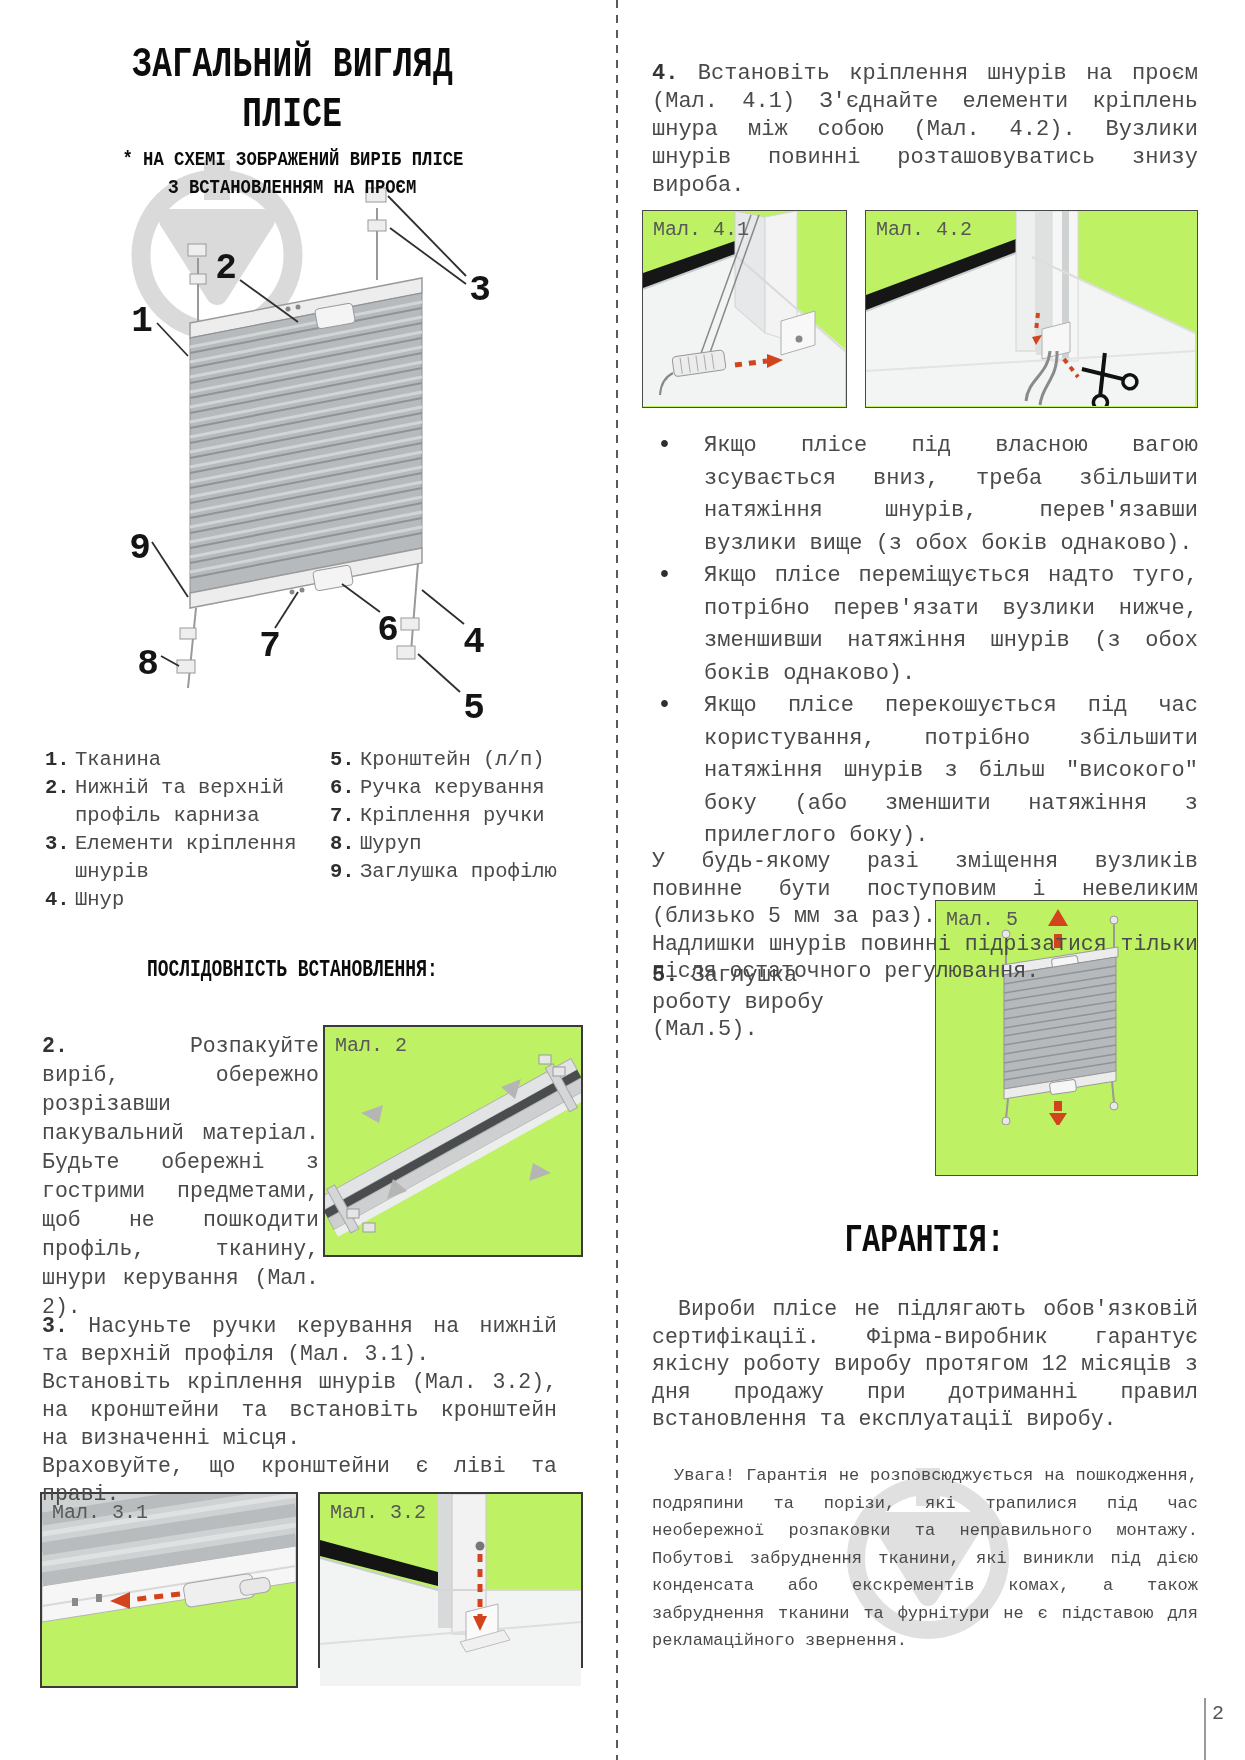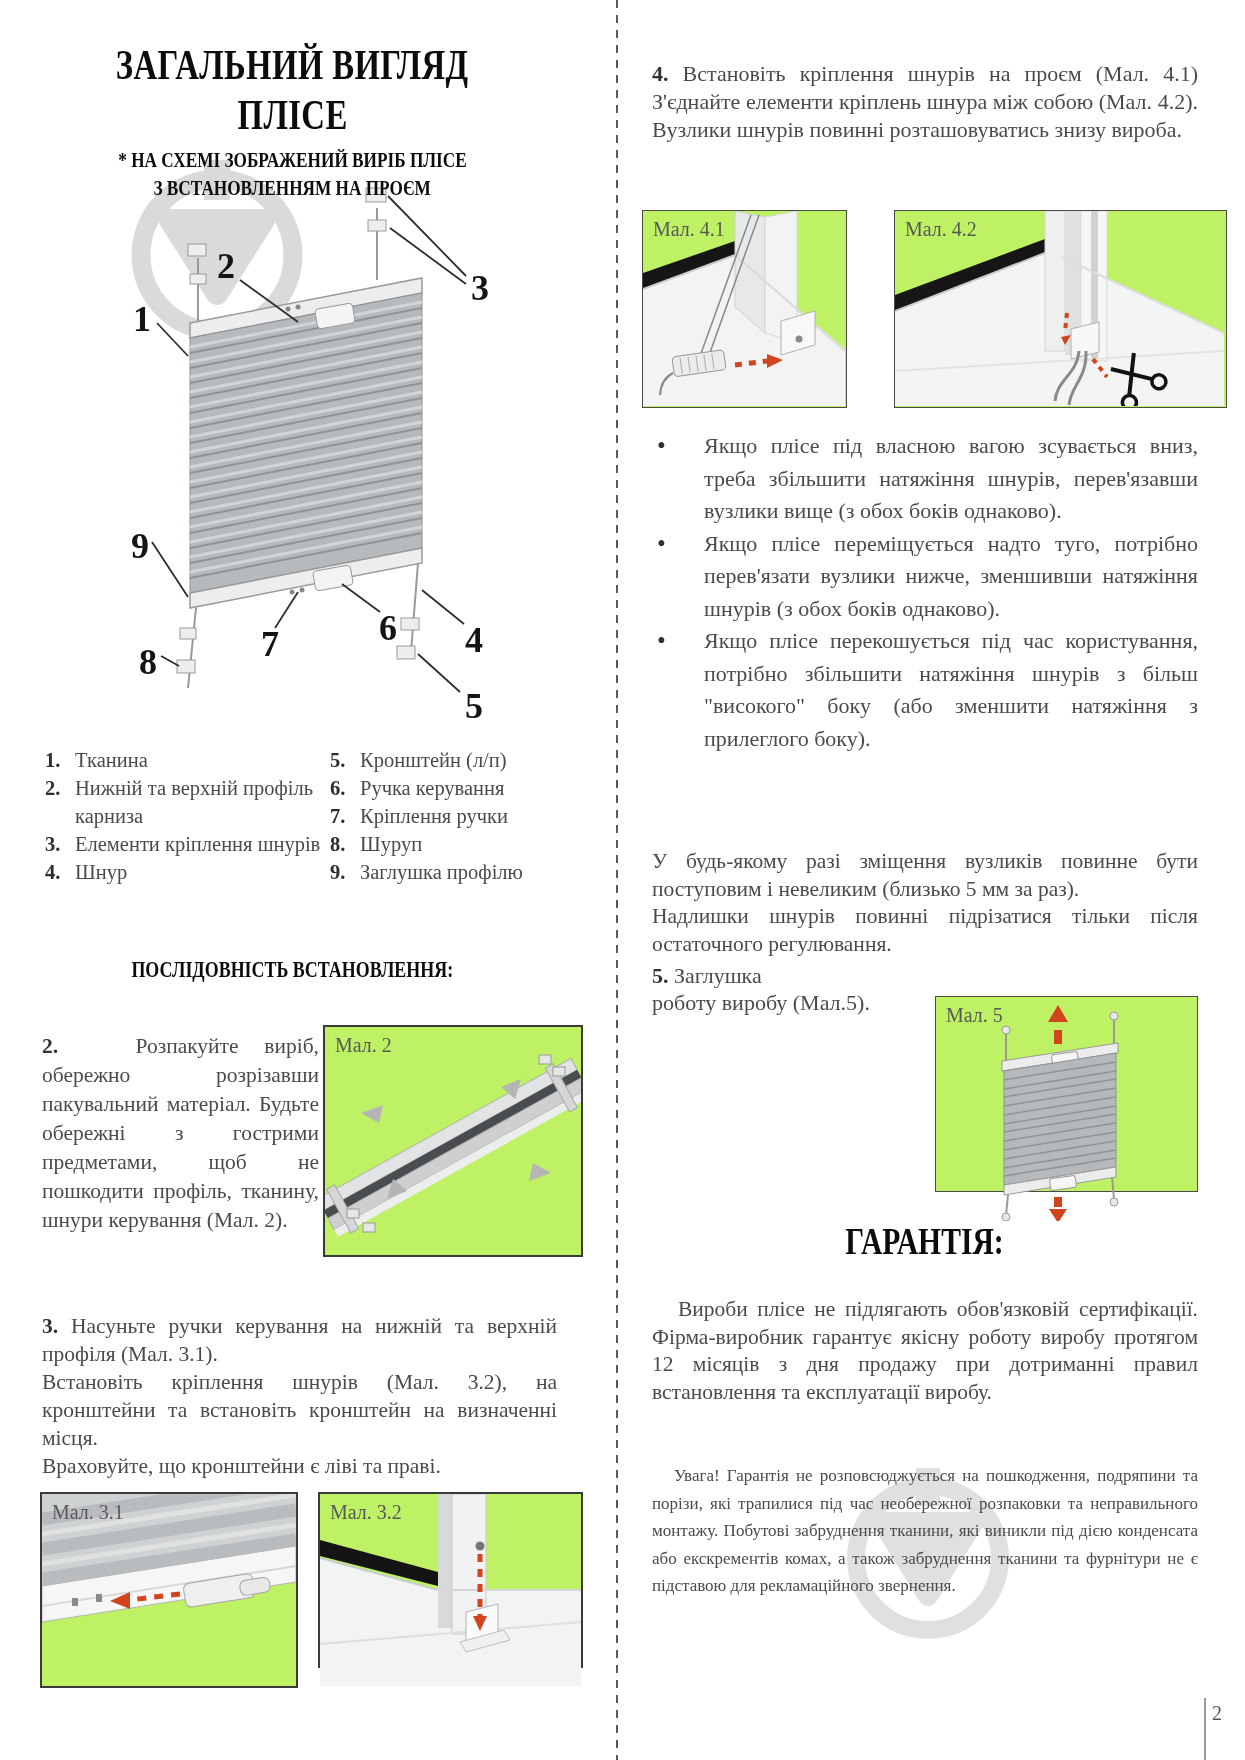--- a/index.html
+++ b/index.html
@@ -1,17 +1,17 @@
 <!DOCTYPE html>
 <html><head>
 <meta charset="utf-8">
 <style>
   html,body{margin:0;padding:0;background:#fff;}
   .page{position:relative;width:1245px;height:1760px;background:#ffffff;overflow:hidden;
-        font-family:Liberation Serif, serif;color:#474747;}
+        font-family:Liberation Mono, monospace;color:#474747;}
   .abs{position:absolute;}
   
   .hcond{font-weight:bold;color:#0c0c0c;text-align:center;}
   .hcond .hl span{display:inline-block;transform:scaleX(0.78);transform-origin:center;white-space:nowrap;}
   .title{left:30px;top:40px;width:525px;font-size:42px;line-height:50px;letter-spacing:0.5px;}
   .subtitle{left:30px;top:146px;width:525px;font-size:21px;line-height:28px;}
   .subtitle .hl span{transform:scaleX(0.82);}
   .inst-head{left:30px;top:950px;width:525px;font-size:23px;line-height:40px;}
   .guar-head{left:652px;top:1218px;width:546px;font-size:38px;line-height:46px;}
   
@@ -303,21 +303,21 @@
       <path d="M30 162 q-12 6 -13 22" stroke="#888" stroke-width="2" fill="none"></path>
       <path d="M138 110 l34 -10 v34 l-34 10 z" fill="#f8f8f8" stroke="#afafaf"></path>
       <circle cx="156" cy="128" r="3.5" fill="#888"></circle>
       <g>
         <line x1="92" y1="154" x2="124" y2="150" stroke="#d1441e" stroke-width="5" stroke-dasharray="7 7"></line>
         <path d="M124 143 L140 149 L124 157 Z" fill="#d1441e"></path>
       </g>
     </svg>
   </div>
 
-  <div class="figbox thin" style="left:865px;top:210px;width:333px;height:198px;margin-left:29px;">
+  <div class="figbox thin" style="left:865px;top:210px;width:333px;height:198px;">
     <div class="figlabel">Мал. 4.2</div>
     <svg width="329" height="195" viewBox="0 0 329 195">
       <polygon points="0,100 150,42 166,46 329,122 329,195 0,195" fill="#f3f4f4"></polygon>
       <polygon points="0,84 150,28 150,42 0,100" fill="#161616"></polygon>
       <rect x="150" y="0" width="20" height="140" fill="#eef0f0" stroke="#d0d3d3"></rect>
       <rect x="170" y="0" width="16" height="144" fill="#dfe1e1"></rect>
       <rect x="186" y="0" width="26" height="150" fill="#f6f6f6" stroke="#d7d9d9"></rect>
       <rect x="196" y="0" width="7" height="150" fill="#cfd2d2"></rect>
       <line x1="0" y1="100" x2="150" y2="42" stroke="#c9cccd" stroke-width="2"></line>
       <line x1="166" y1="46" x2="329" y2="122" stroke="#dcdede" stroke-width="2"></line>
@@ -350,21 +350,21 @@
   <div class="abs body note txt-layer">
     <div>У будь-якому разі зміщення вузликів повинне бути поступовим і невеликим (близько 5 мм за раз).</div>
     <div>Надлишки шнурів повинні підрізатися тільки після остаточного регулювання.</div>
   </div>
 
   <div class="abs body step5 txt-layer">
     <div><span class="b">5.</span> <span>Заглушка</span></div>
     <div>роботу виробу (Мал.5).</div>
   </div>
 
-  <div class="figbox thin" style="left:935px;top:996px;width:263px;height:196px;text-align:center;">
+  <div class="figbox thin" style="left:935px;top:900px;width:263px;height:276px;text-align:center;">
     <div class="figlabel">Мал. 5</div>
     <svg width="259" height="224" viewBox="0 0 259 224">
       <g stroke="#999">
         <line x1="70" y1="36" x2="70" y2="72" stroke-width="2"></line>
           <circle cx="70" cy="33" r="4" fill="#e8e8e8"></circle>
         <line x1="178" y1="22" x2="178" y2="52" stroke-width="2"></line>
           <circle cx="178" cy="19" r="4" fill="#e8e8e8"></circle>
         <line x1="72" y1="198" x2="70" y2="218" stroke-width="2"></line>
           <circle cx="70" cy="220" r="4" fill="#e8e8e8"></circle>
         <line x1="176" y1="180" x2="178" y2="202" stroke-width="2"></line>

